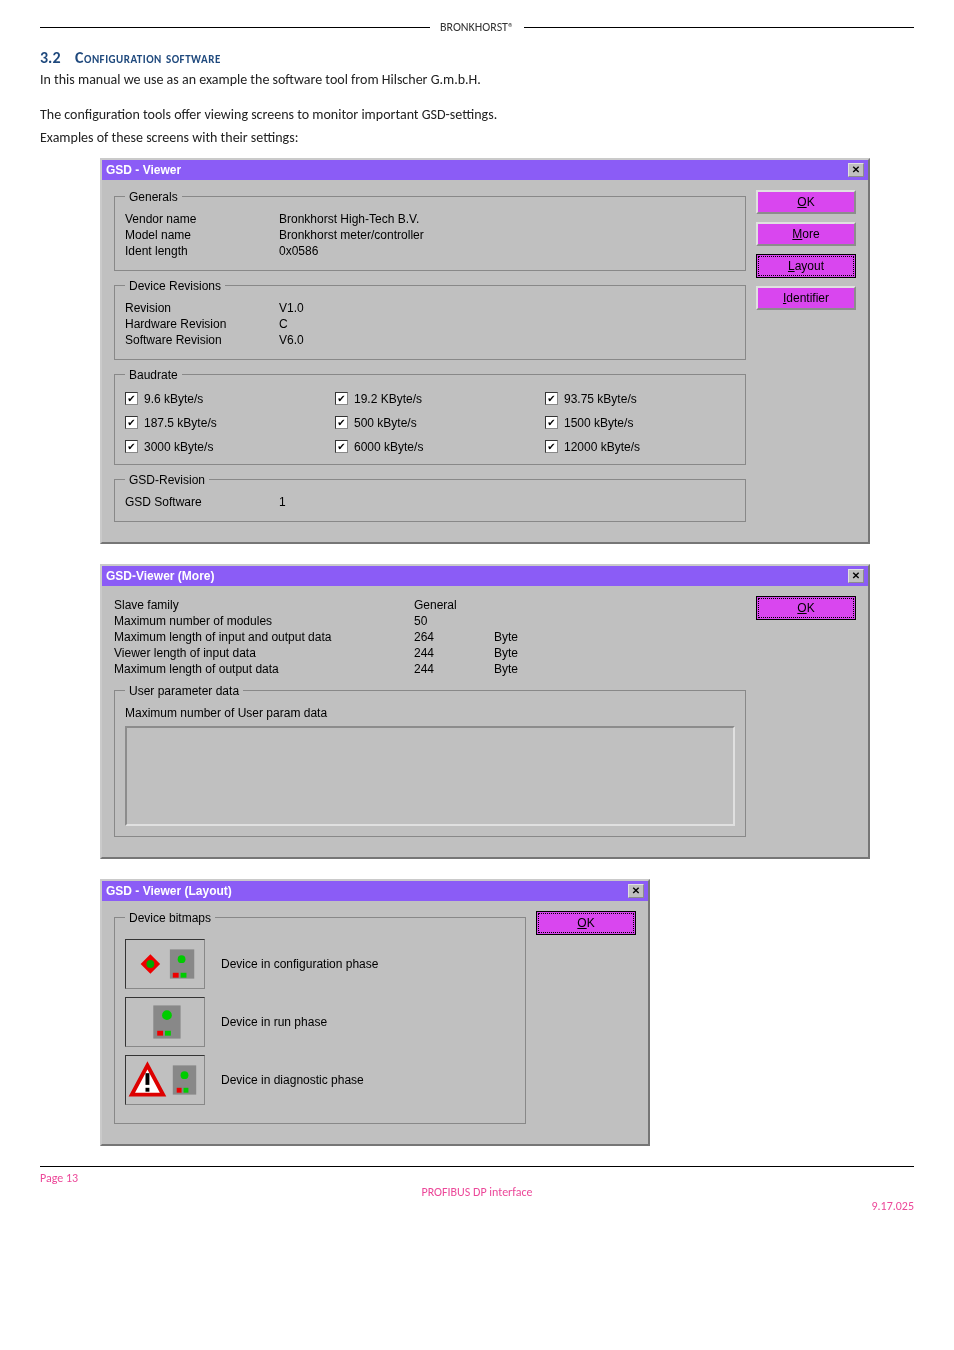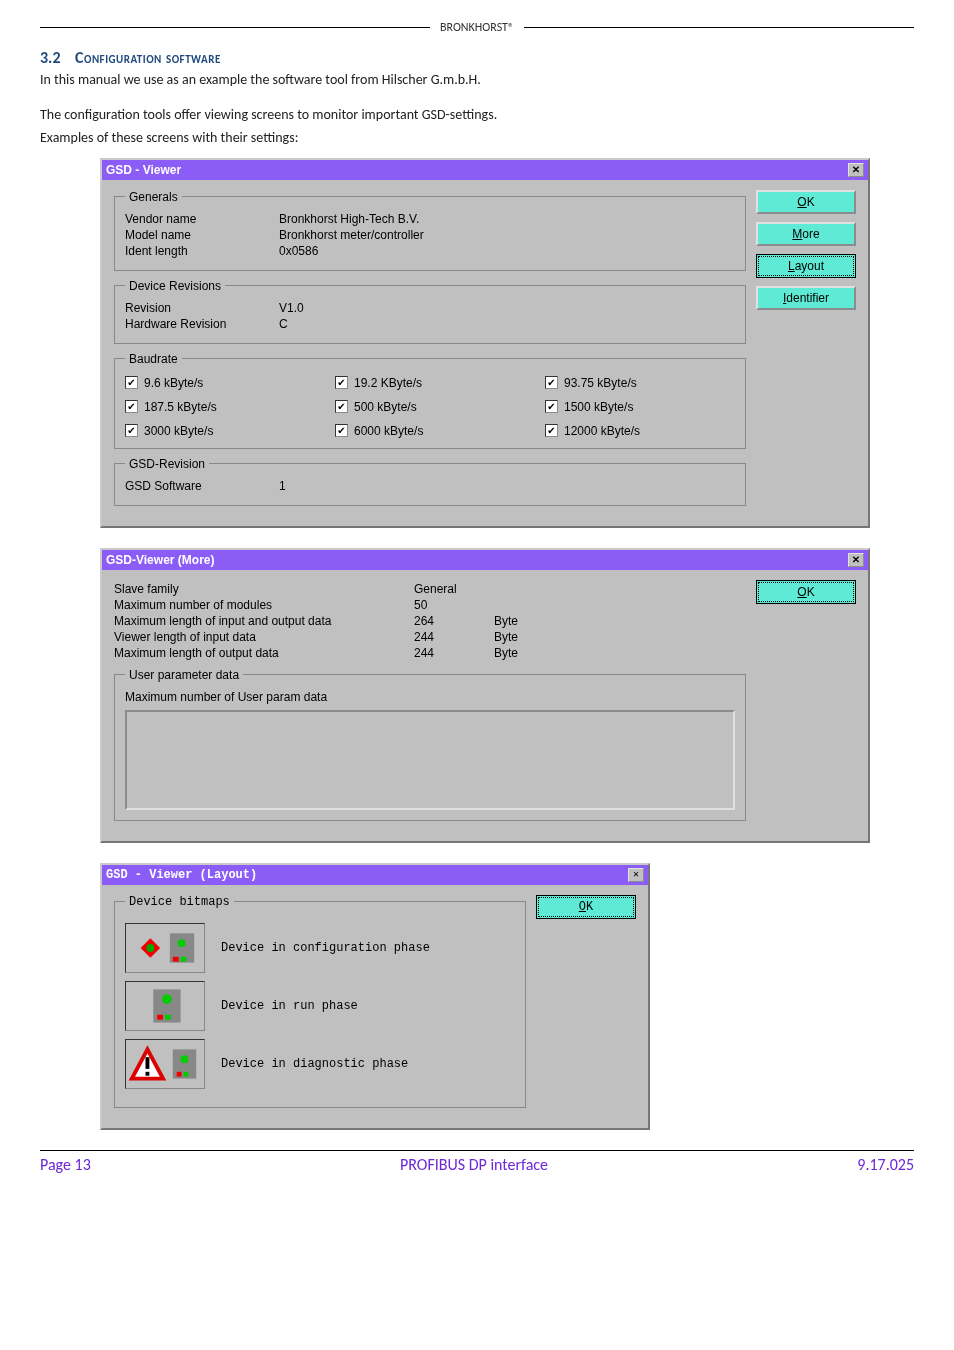--- a/index.html
+++ b/index.html
@@ -9,28 +9,28 @@
   .header-text { padding: 0 10px; font-size: 12px; color: #333; }
   .section-heading { margin-top: 14px; font-weight: bold; color:#1f497d; font-size: 16px; }
   .section-heading .num { color:#1f497d; font-size: 16px; }
   .section-heading .scap { font-variant: small-caps; font-size: 16px; letter-spacing: .5px; }
   .body-para { margin: 4px 0 0 0; line-height: 1.35; color:#222; }
   .screenshots { margin: 10px 0 0 60px; }
 
   
   .win { border: 2px outset #cacaca; background: #c0c0c0; width: 770px; margin-bottom: 20px; font-family: Tahoma, Arial, sans-serif; font-size: 12px; }
   .win.medium { width: 770px; }
-  .win.small  { width: 550px; font-family: Liberation Mono, monospace; }
+  .win.small  { width: 550px; }
   .titlebar { background: #8b5cf6; color: #fff; display:flex; align-items:center; height:20px; padding:0 4px; font-weight:bold; font-size:12px; }
   .titlebar .t-title { flex:1; }
   .titlebar .t-close { width:16px; height:14px; background:#c0c0c0; border:1px outset #e0e0e0; color:#000; font-size:10px; line-height:12px; text-align:center; font-weight:bold; }
   .winbody { padding: 10px 12px 12px 12px; display:flex; gap:10px; }
   .winleft { flex:1; }
   .winright { width:100px; display:flex; flex-direction:column; gap:8px; align-items:stretch; }
-  .btn { background:#5eead4; border:2px outset #e0e0e0; height:24px; font-size:12px; text-align:center; line-height:20px; }
+  .btn { background:#d946ef; border:2px outset #e0e0e0; height:24px; font-size:12px; text-align:center; line-height:20px; }
   .btn.default { border:1px solid #000; padding:0; }
   .btn.default .inner { border:1px dotted #000; margin:1px; height:20px; line-height:18px; }
   .btn .ul { text-decoration: underline; }
 
   fieldset.grp { border:1px solid #888; margin:0 0 8px 0; padding:6px 10px 10px 10px; }
   fieldset.grp > legend { font-size:12px; padding:0 4px; color:#000; }
   .row { display:flex; gap:4px; margin:2px 0; }
   .row .lbl { width:150px; white-space:nowrap; }
   .row .val { flex:1; }
   .baud-grid { display:grid; grid-template-columns: 1fr 1fr 1fr; gap:10px 20px; margin-top:4px; }
@@ -39,21 +39,21 @@
 
   .info-table .irow { display:grid; grid-template-columns: 300px 80px 80px; margin:2px 0; }
 
   
   .bmp-row { display:flex; align-items:center; gap:16px; margin:8px 0; }
   .bmp-img { width:80px; height:50px; border:1px inset #888; background:#c0c0c0; display:flex; align-items:center; justify-content:center; }
   .bmp-img svg { width:80px; height:50px; }
 
   
   .footer-line { border-top:1px solid #000; margin-top:20px; }
-  .footer { display:flex; font-size:16px; color:#6d28d9; padding:4px 0 30px 0; }
+  .footer { display:flex; font-size:12px; color:#ec4899; padding:4px 0 30px 0;flex-direction:column; }
   .footer .fc { flex:1; text-align:center; }
   .footer .fr { text-align:right; }
 </style>
 </head>
 <body>
 
 <div class="header-row">
   <div class="header-line"></div>
   <div class="header-text"><span>BRONKHORST®</span></div>
   <div class="header-line"></div>
@@ -94,20 +94,24 @@
         </fieldset>
         <fieldset class="grp">
           <legend>Device Revisions</legend>
           <div class="row">
               <span class="lbl">Revision</span>
               <span class="val">V1.0</span>
             </div>
           <div class="row">
               <span class="lbl">Hardware Revision</span>
               <span class="val">C</span>
+            </div>
+          <div class="row">
+              <span class="lbl">Software Revision</span>
+              <span class="val">V6.0</span>
             </div>
         </fieldset>
         <fieldset class="grp">
           <legend>Baudrate</legend>
           <div class="baud-grid" id="baudGrid">
               <div class="cb">
                 <span class="box">✔</span>
                 <span>9.6 kByte/s</span>
               </div>
               <div class="cb">

